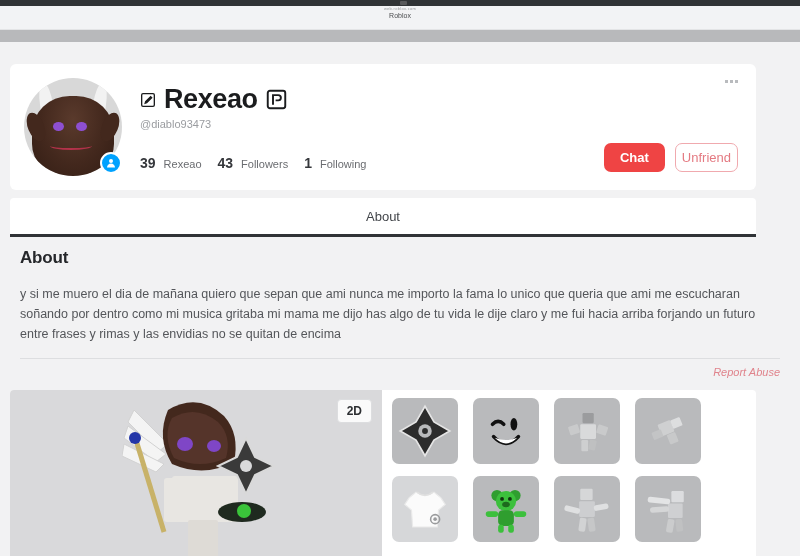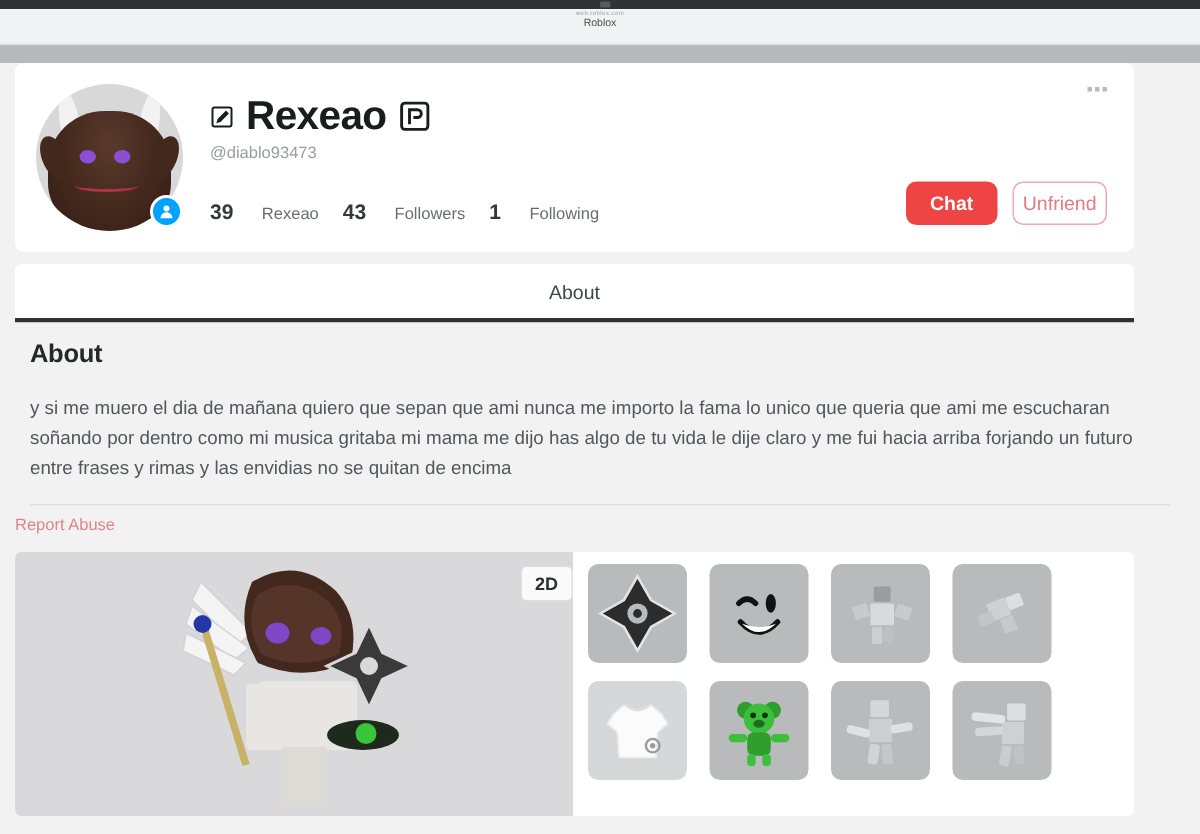--- a/index.html
+++ b/index.html
@@ -40,20 +40,21 @@
     width: 746px;
     border-radius: 6px;
   }
 
   
   .profile-header {
     display: flex; align-items: flex-start;
     padding: 14px 16px 14px 14px;
     position: relative;
     min-height: 120px;
+    margin-top: 22px;
   }
   .avatar-wrap { position: relative; width: 98px; height: 98px; flex: 0 0 98px; }
   .avatar-circle {
     width: 98px; height: 98px; border-radius: 50%;
     background: #d8d8d8; overflow: hidden; position: relative;
   }
   .av-wing-l, .av-wing-r {
     position: absolute; top: 6px; width: 13px; height: 54px;
     background: #f2f2f2; border-radius: 40% 40% 50% 50%;
   }
@@ -91,21 +92,21 @@
   .profile-info { margin-left: 18px; padding-top: 6px; flex: 1; }
   .name-row { display: flex; align-items: center; gap: 8px; }
   .edit-icon { width: 16px; height: 16px; flex: 0 0 16px; }
   .display-name {
     font-size: 27px; font-weight: 700; color: #1b1c1e; letter-spacing: -0.4px;
   }
   .premium-badge { width: 21px; height: 21px; flex: 0 0 21px; }
   .username { font-size: 11px; color: #9a9ca0; margin-top: 3px; }
 
   .stats-row { display: flex; gap: 16px; margin-top: 25px; align-items: baseline; }
-  .stat { display: flex; align-items: baseline; gap: 19px; }
+  .stat { display: flex; align-items: baseline; gap: 8px; }
   .stat-num { font-size: 14px; font-weight: 700; color: #35373b; }
   .stat-label { font-size: 11px; color: #6a6c70; }
 
   .header-actions {
     position: absolute; right: 18px; bottom: 18px;
     display: flex; gap: 10px; align-items: center;
   }
   .btn-chat {
     background: #ef4444; color: #fff; font-size: 13px; font-weight: 700;
     border: none; border-radius: 7px; padding: 7px 16px; cursor: pointer;
@@ -135,34 +136,34 @@
   
   .about-block { padding: 11px 10px 0; }
   .section-title {
     font-size: 17px; font-weight: 700; color: #25272a; letter-spacing: -0.2px;
   }
   .bio {
     margin-top: 16px; font-size: 12.5px; color: #54565a; line-height: 20px;
     max-width: 752px;
   }
   .divider { border-top: 1px solid #dddee0; margin-top: 14px; }
-  .report-row { display: flex; padding: 7px 10px 0 0; }
+  .report-row { display: flex; justify-content: flex-end; padding: 7px 10px 0 0; font-style: italic; }
   .report-link { font-size: 11px; color: #e0848c; cursor: pointer; }
 
   
   .wearing-block { padding: 12px 10px 0; }
   .wearing-panel {
     margin-top: 12px; background: #fff; width: 746px;
     display: flex; border-radius: 4px; overflow: hidden; height: 176px;
   }
   .avatar-stage {
     width: 372px; background: #d9d9db; position: relative; flex: 0 0 372px;
   }
   .btn-2d {
-    position: absolute; right: 0; top: 9px;
+    position: absolute; right: 10px; top: 9px;
     background: #fafafa; border: 1px solid #dcdddf; border-radius: 4px;
     font-size: 12px; font-weight: 700; color: #2d2f32;
     padding: 4px 9px; cursor: pointer;
   }
   .stage-avatar { position: absolute; left: 112px; top: 2px; width: 180px; height: 174px; }
 
   .items-grid {
     flex: 1; padding: 8px 10px; display: grid;
     grid-template-columns: repeat(4, 66px);
     grid-auto-rows: 66px; gap: 12px 15px; align-content: start;

